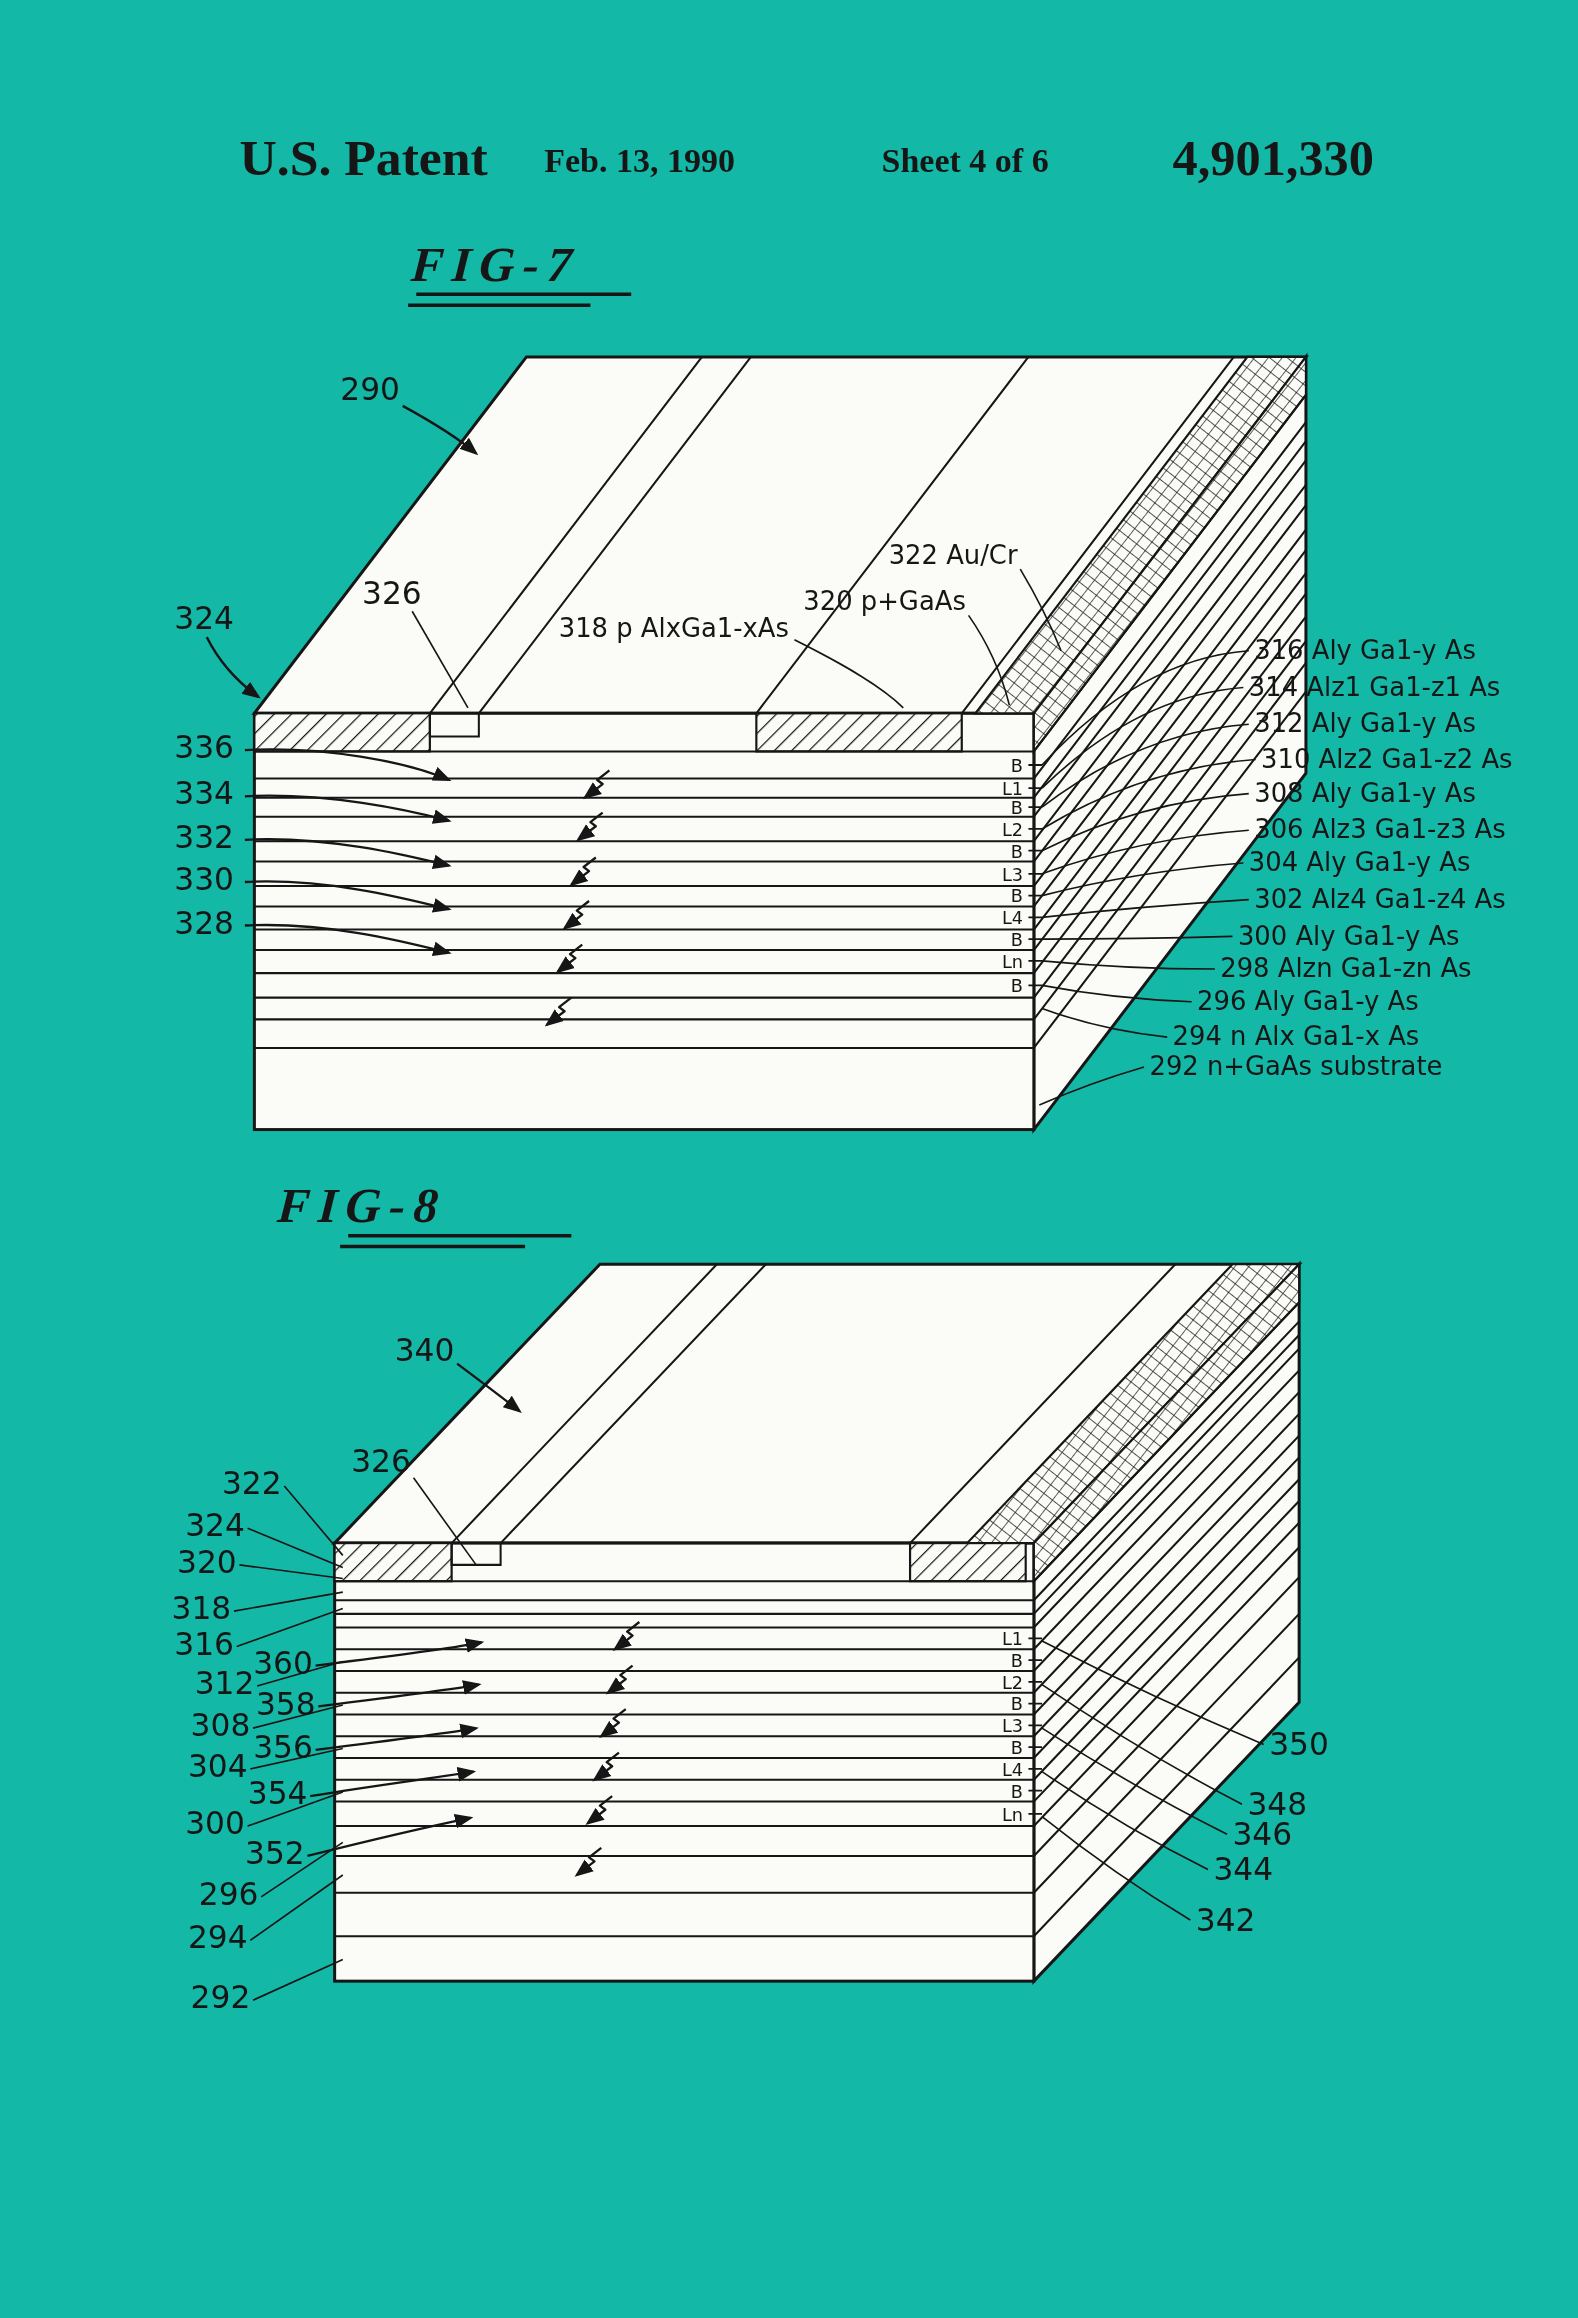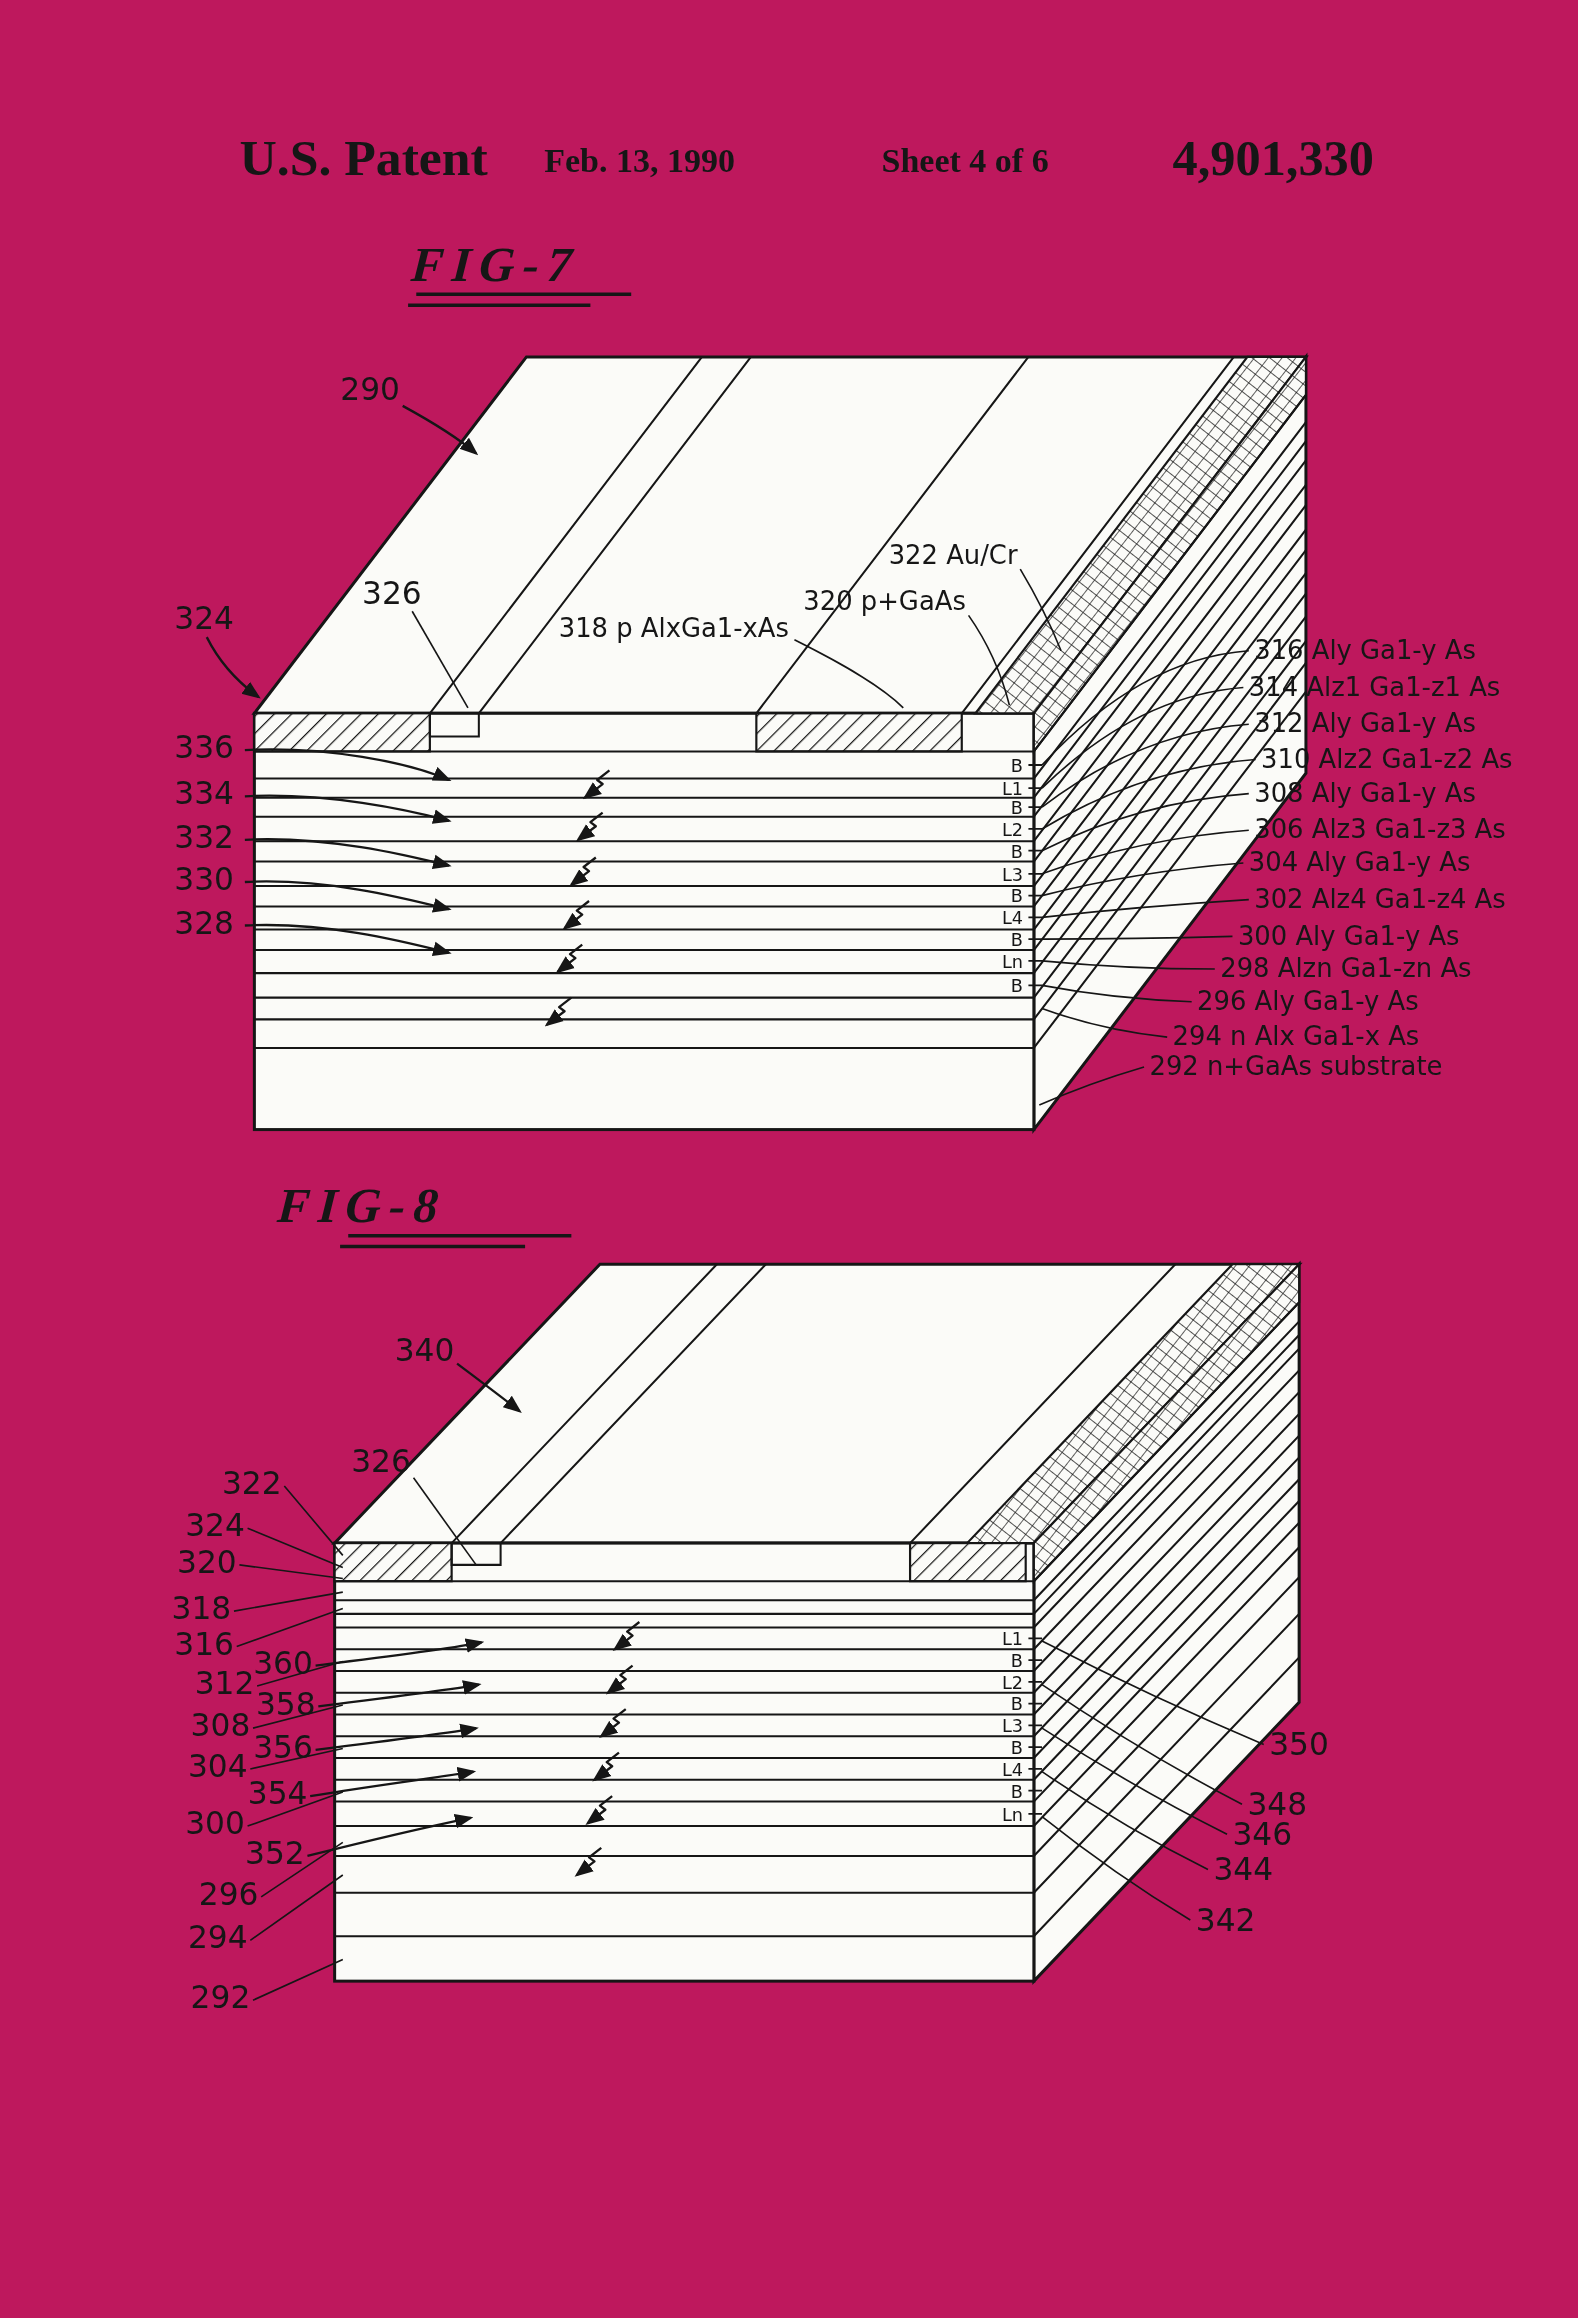--- a/index.html
+++ b/index.html
@@ -1,16 +1,16 @@
 <!DOCTYPE html>
 <html style="font-size:11px"><head>
 <meta charset="utf-8">
 <style>
   html,body{margin:0;padding:0;background:#d8d8d8;}
-  .page{width:1578px;height:2319px;background:#be185d;position:relative;margin:0 auto;}
+  .page{width:1578px;height:2319px;background:#14b8a6;position:relative;margin:0 auto;}
   svg{display:block;}
   text{fill:#161616;}
   .hdr-main{font:bold 38px "Liberation Serif",serif;}
   .hdr-sub{font:bold 25px "Liberation Serif",serif;}
   .hdr-num{font:bold 37px "Liberation Serif",serif;}
   .figtitle{font:italic bold 36px "Liberation Serif",serif;letter-spacing:6px;}
   .ref{font:23px "DejaVu Sans",sans-serif;}
   .mat{font:19px "DejaVu Sans",sans-serif;}
   .tag{font:13px "DejaVu Sans",sans-serif;}
   .face{fill:#fbfbf8;stroke:#161616;stroke-width:2.2;}

